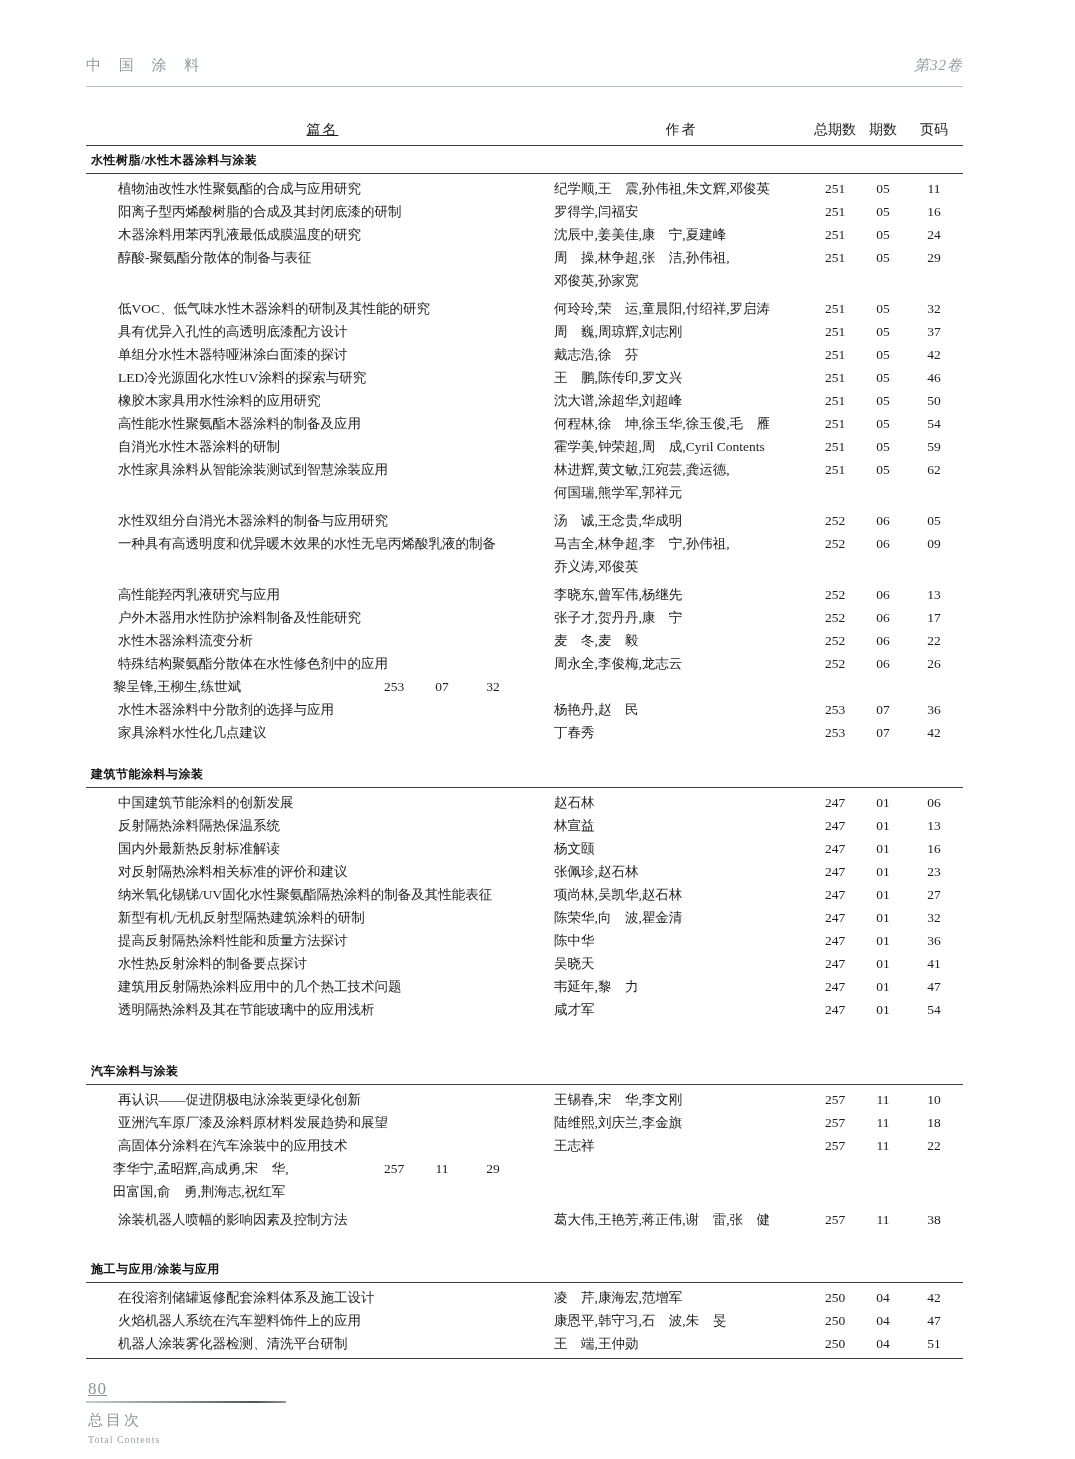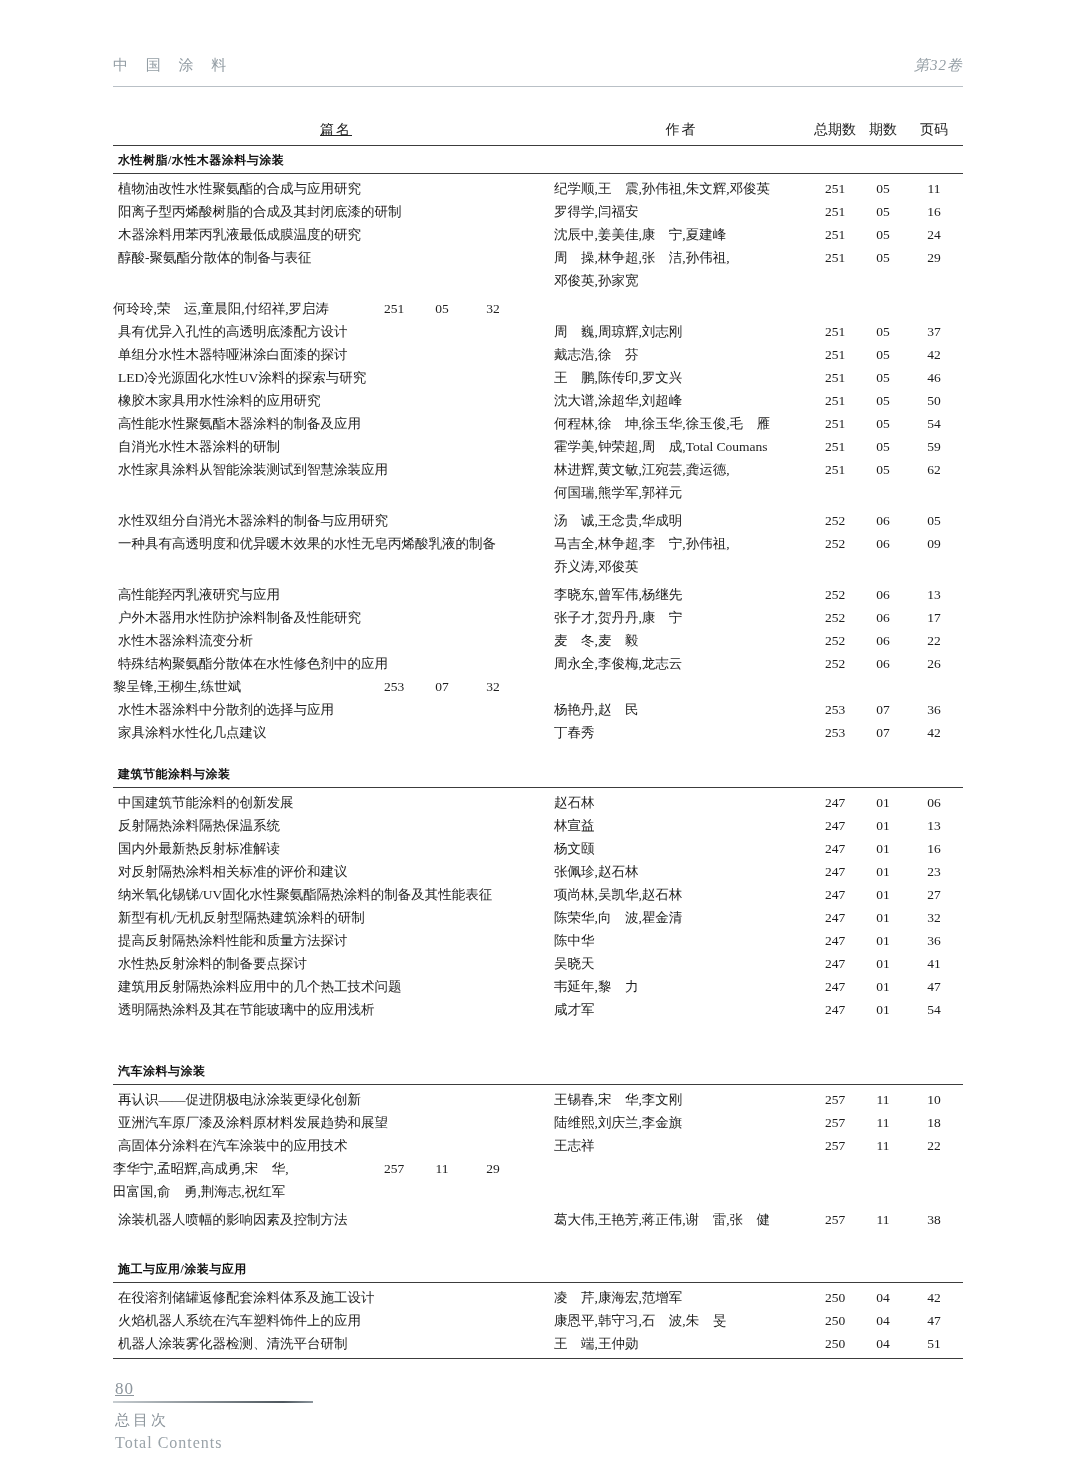--- a/index.html
+++ b/index.html
@@ -7,21 +7,21 @@
   body {
     width: 1075px;
     height: 1459px;
     font-family: "Liberation Serif", "DejaVu Serif", serif;
     color: #1d1d1d;
     overflow: hidden;
   }
   .page {
     width: 1075px;
     height: 1459px;
-    padding: 56px 112px 0 113px;
+    padding: 56px 112px 0 86px;
   }
   
   .running-head {
     display: flex;
     justify-content: space-between;
     align-items: flex-end;
     color: #939da4;
     font-size: 15px;
     padding-bottom: 11px;
     border-bottom: 1px solid #b9c0c6;
@@ -59,20 +59,21 @@
     padding: 5px 0 3px 5px;
     border-bottom: 1px solid #3c3c3c;
     letter-spacing: 0.5px;
   }
   .section-rows { padding-top: 3px; }
   .row {
     display: flex;
     align-items: flex-start;
     font-size: 13.5px;
     line-height: 23px;
+    margin-left: 27px;
   }
   .row.multiline { margin-bottom: 5px; }
   .table-body { border-bottom: 1px solid #3c3c3c; padding-bottom: 3px; }
 
   
   .page-footer { margin-top: 20px; color: #8c959c; }
   .footer-page-number {
     font-size: 17px;
     letter-spacing: 1px;
     padding-left: 2px;
@@ -86,21 +87,21 @@
     background: linear-gradient(to right, #c7cdd1, #4d565d 85%, #8c959c);
   }
   .footer-title-cn {
     margin-top: 8px;
     font-size: 15px;
     letter-spacing: 3px;
     padding-left: 2px;
   }
   .footer-title-en {
     margin-top: 4px;
-    font-size: 16px;
+    font-size: 10px;
     letter-spacing: 1px;
     padding-left: 2px;
     color: #9aa3a9;
   }
 </style>
 </head>
 <body>
 
 <div class="page">
 
@@ -156,20 +157,21 @@
     <span class="cell-authors">
                 <div>周　操,林争超,张　洁,孙伟祖,</div>
                 <div>邓俊英,孙家宽</div>
               </span>
     <span class="cell-total">251</span>
     <span class="cell-issue">05</span>
     <span class="cell-page">29</span>
   </div>
 
   <div class="row">
+    <span class="cell-title">低VOC、低气味水性木器涂料的研制及其性能的研究</span>
     <span class="cell-authors">
                 <div>何玲玲,荣　运,童晨阳,付绍祥,罗启涛</div>
               </span>
     <span class="cell-total">251</span>
     <span class="cell-issue">05</span>
     <span class="cell-page">32</span>
   </div>
 
   <div class="row">
     <span class="cell-title">具有优异入孔性的高透明底漆配方设计</span>
@@ -217,21 +219,21 @@
                 <div>何程林,徐　坤,徐玉华,徐玉俊,毛　雁</div>
               </span>
     <span class="cell-total">251</span>
     <span class="cell-issue">05</span>
     <span class="cell-page">54</span>
   </div>
 
   <div class="row">
     <span class="cell-title">自消光水性木器涂料的研制</span>
     <span class="cell-authors">
-                <div>霍学美,钟荣超,周　成,Total Coumans</div>
+                <div>霍学美,钟荣超,周　成,Cyril Contents</div>
               </span>
     <span class="cell-total">251</span>
     <span class="cell-issue">05</span>
     <span class="cell-page">59</span>
   </div>
 
   <div class="row multiline">
     <span class="cell-title">水性家具涂料从智能涂装测试到智慧涂装应用</span>
     <span class="cell-authors">
                 <div>林进辉,黄文敏,江宛芸,龚运德,</div>

